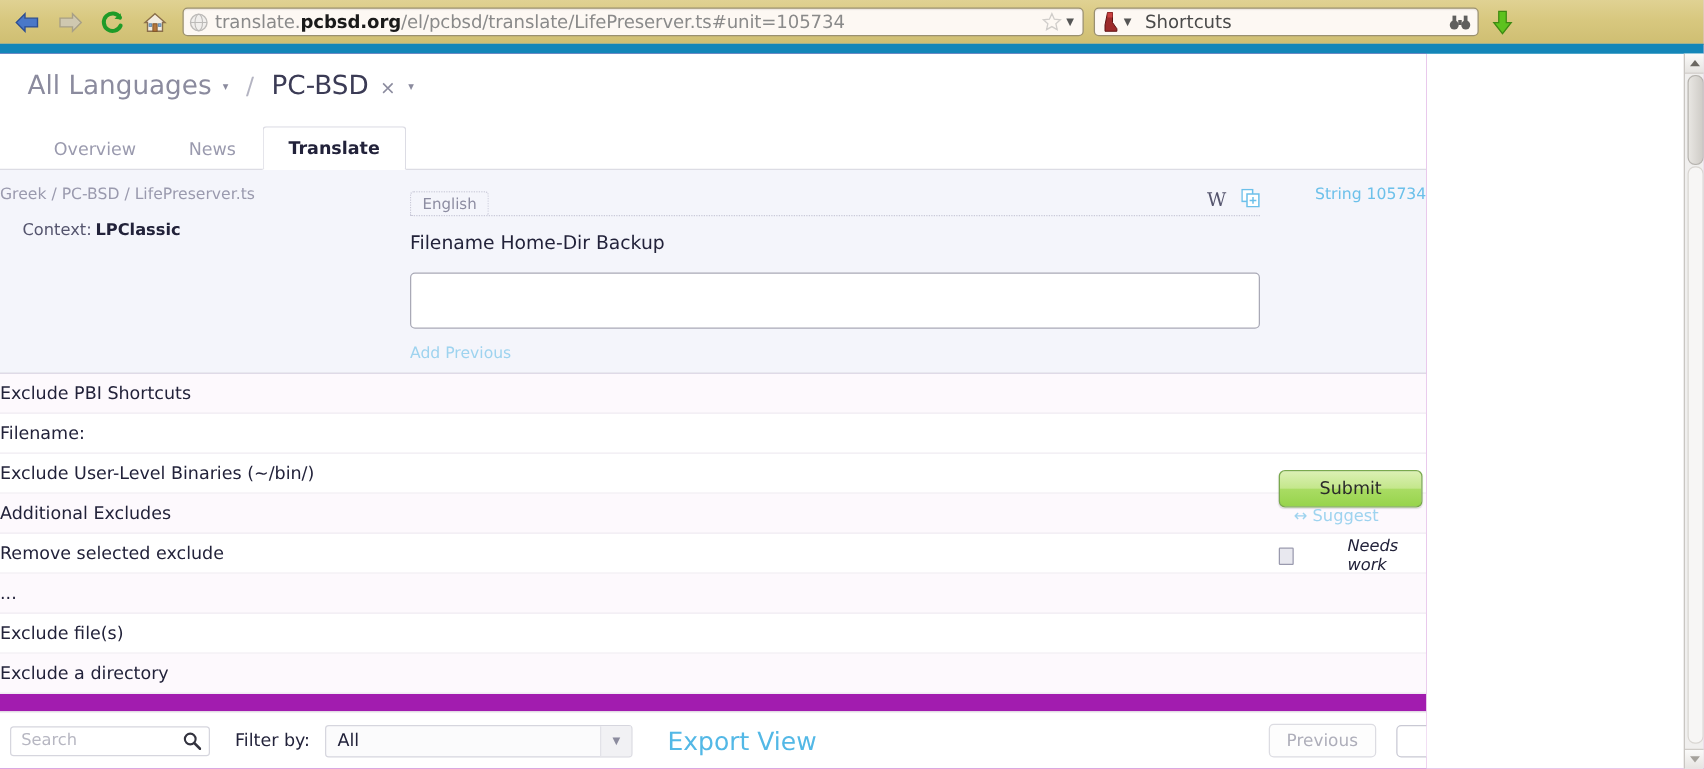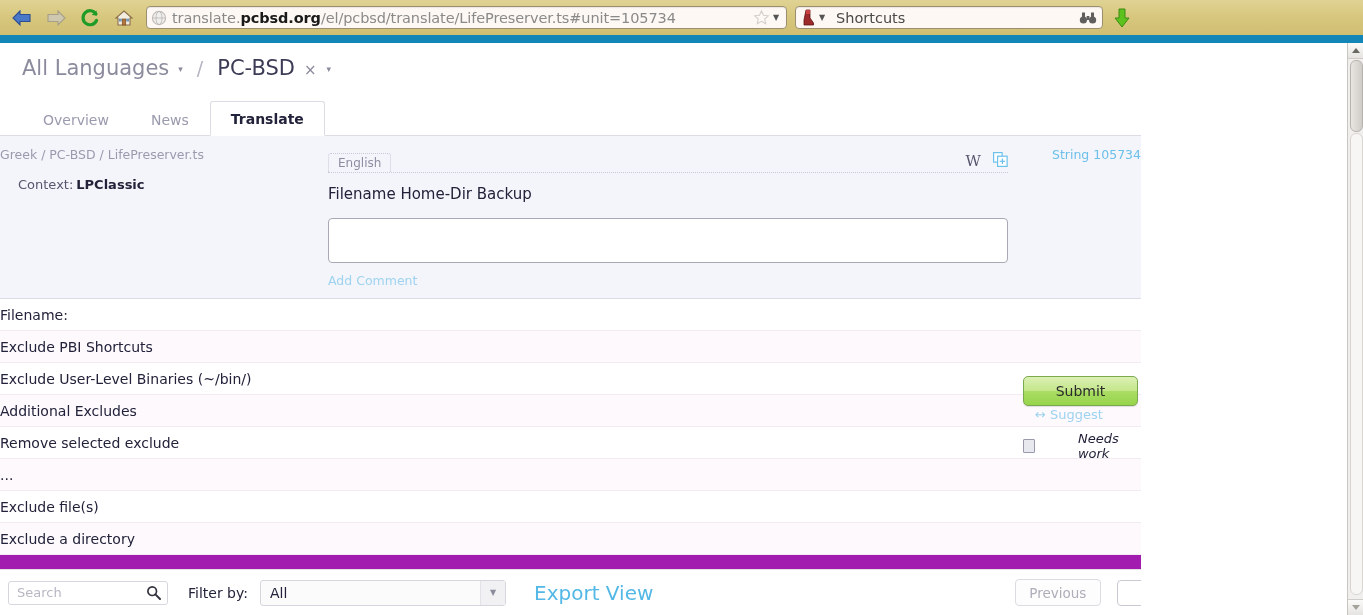--- a/index.html
+++ b/index.html
@@ -16,21 +16,21 @@
   
   .browser-bar{
     position:absolute;left:0;top:0;width:1363px;height:35px;
     background:linear-gradient(to bottom,#e0d293 0%,#d8c87f 45%,#cfbe72 100%);
     border-bottom:1px solid #9e9059;
     display:flex;align-items:center;
   }
   .nav-btns{display:flex;align-items:center;gap:2px;padding-left:6px;}
   .nav-btn{width:32px;height:30px;display:flex;align-items:center;justify-content:center;cursor:pointer;}
   .urlbar{
-    flex:0 0 auto;width:641px;height:23px;margin-left:6px;
+    flex:0 0 auto;width:721px;height:23px;margin-left:6px;
     background:#fdf8f3;border:1px solid #9a9070;border-radius:4px;
     display:flex;align-items:center;padding:0 4px;box-sizing:border-box;
     box-shadow:inset 0 1px 1px rgba(0,0,0,.08);
   }
   .url-globe{width:16px;height:16px;flex:0 0 16px;margin-right:5px;opacity:.55;}
   .url-text{
     flex:1;font-size:14.5px;color:#8a8a8a;white-space:nowrap;overflow:hidden;
     letter-spacing:-.1px;
   }
   .url-text b{color:#1a1a1a;font-weight:700;}
@@ -284,36 +284,36 @@
                 <rect x="0.6" y="0.6" width="8.5" height="9.5" fill="#ffffff" stroke="#6cc0ea" stroke-width="1.2"></rect>
                 <rect x="4.6" y="4.2" width="9.5" height="10.2" fill="#ffffff" stroke="#6cc0ea" stroke-width="1.2"></rect>
                 <line x1="9.4" y1="6.6" x2="9.4" y2="12" stroke="#6cc0ea" stroke-width="1.2"></line>
                 <line x1="6.7" y1="9.3" x2="12.1" y2="9.3" stroke="#6cc0ea" stroke-width="1.2"></line>
               </svg>
             </span>
           </div>
         </div>
         <div class="src-text">Filename Home-Dir Backup</div>
         <textarea class="ta" placeholder="" style=""></textarea>
-        <div class="add-comment">Add Comment</div>
+        <div class="add-comment">Add Previous</div>
       </div>
 
       <div class="submit-col">
         <button class="btn-submit">Submit</button>
         <span class="suggest">↔ Suggest</span>
         <div class="needs-row">
           <span class="cb"></span>
           <span class="needs-lbl">Needs work</span>
         </div>
       </div>
     </div>
 
     <div class="rows">
+      <div class="row alt">Exclude PBI Shortcuts</div>
       <div class="row">Filename:</div>
-      <div class="row alt">Exclude PBI Shortcuts</div>
       <div class="row">Exclude User-Level Binaries (~/bin/)</div>
       <div class="row alt">Additional Excludes</div>
       <div class="row">Remove selected exclude</div>
       <div class="row alt">...</div>
       <div class="row">Exclude file(s)</div>
       <div class="row alt">Exclude a directory</div>
     </div>
 
     <div class="footer">
       <div class="search-wrap">

